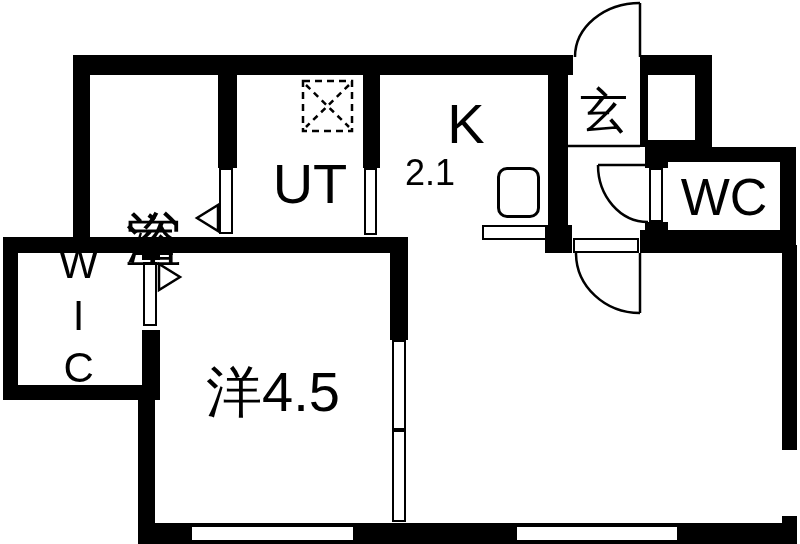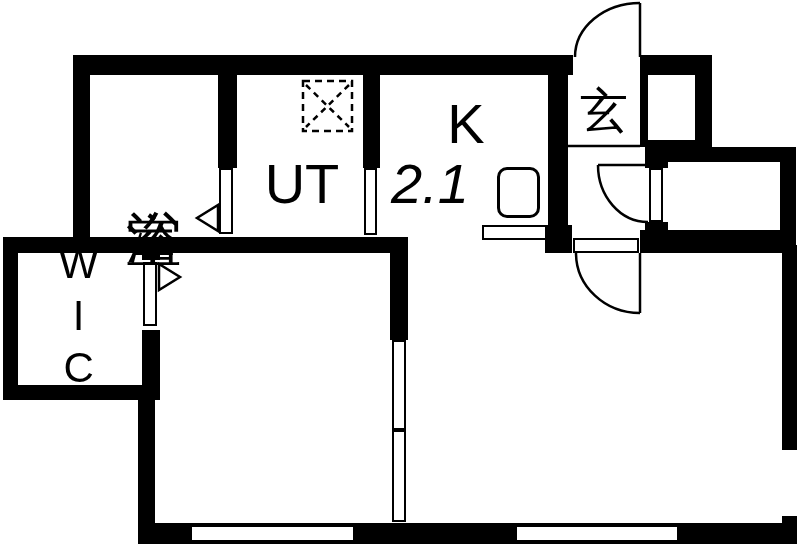--- a/index.html
+++ b/index.html
@@ -75,19 +75,21 @@
     <path d="M640 253 V313" stroke="#000" stroke-width="2.5" fill="none"></path>
     <path d="M576 253 A64 60 0 0 0 640 313" stroke="#000" stroke-width="2.5" fill="none"></path>
     <path d="M568 146 H640" stroke="#000" stroke-width="2.5" fill="none"></path>
     <polygon points="218,205 218,231 197,218" fill="#fff" stroke="#000" stroke-width="2.5"></polygon>
     <polygon points="159,264 159,290 180,277" fill="#fff" stroke="#000" stroke-width="2.5"></polygon>
     <rect x="303" y="81" width="49" height="50" fill="none" stroke="#000" stroke-width="2.5" stroke-dasharray="7 5"></rect>
     <path d="M306 85 L349 127 M349 85 L306 127" stroke="#000" stroke-width="2.5" fill="none" stroke-dasharray="6 5"></path>
   </svg>
 
   <div class="label vert" style="left:154px;top:165px;font-size:56px;">浴室</div>
-  <div class="label" style="left:302px;top:184px;font-size:56px;">UT</div>
+  <div class="label" style="left:310px;top:184px;font-size:56px;">UT</div>
   <div class="label" style="left:466px;top:124px;font-size:56px;">K</div>
-  <div class="label" style="left:430px;top:184px;font-size:56px;font-style:italic;">2.1</div>
+  <div class="label" style="left:430px;top:173px;font-size:36px;">2.1</div>
   <div class="label" style="left:604px;top:111px;font-size:48px;">玄</div>
+  <div class="label" style="left:724px;top:197px;font-size:52px;">WC</div>
   <div class="label vert" style="left:78px;top:318px;font-size:42px;letter-spacing:5px;">WIC</div>
+  <div class="label" style="left:273px;top:392px;font-size:56px;">洋4.5</div>
 
 </div>
 
 </body></html>

